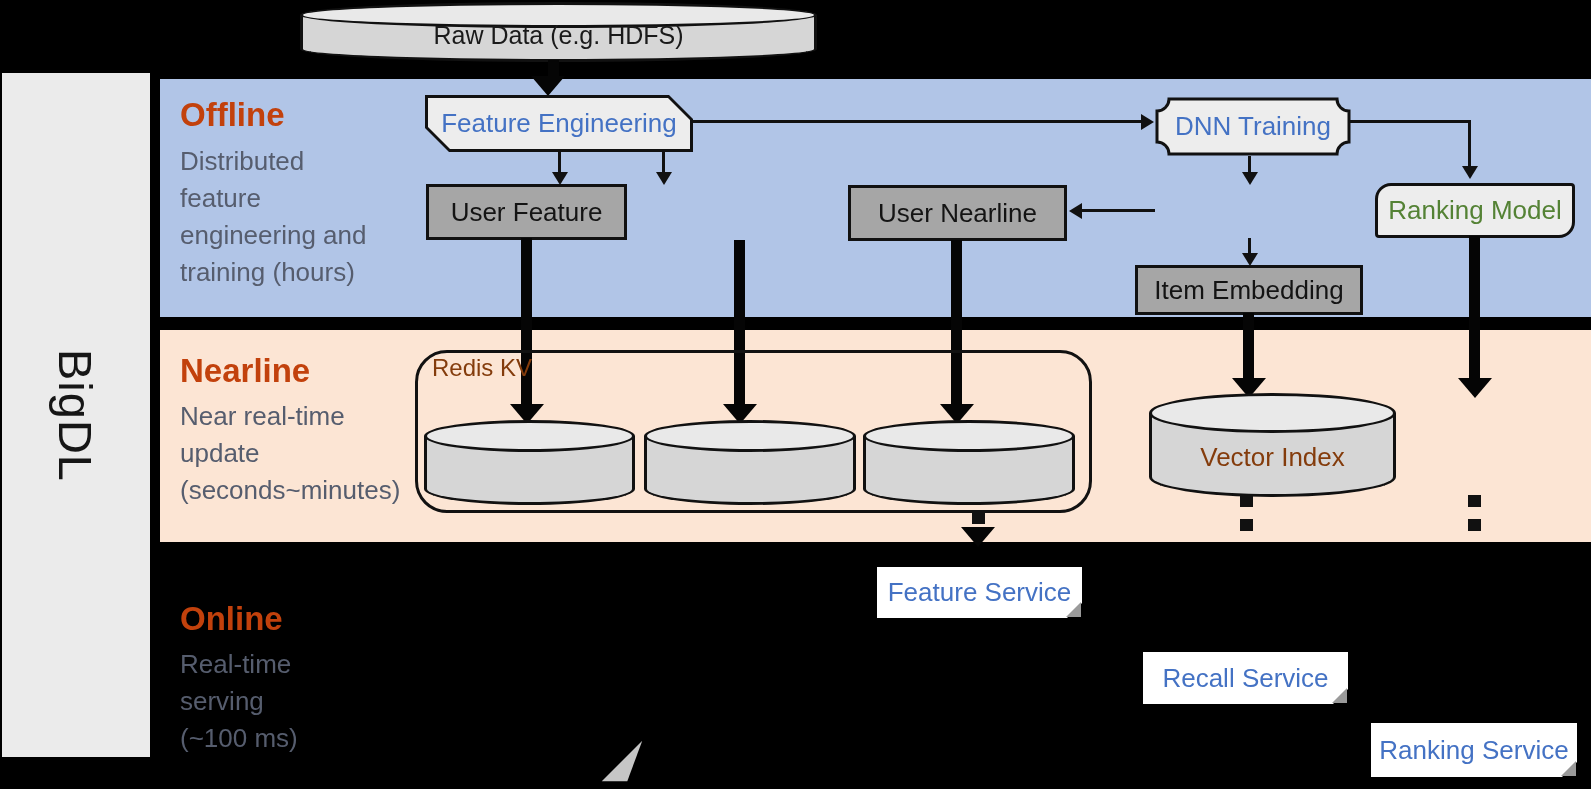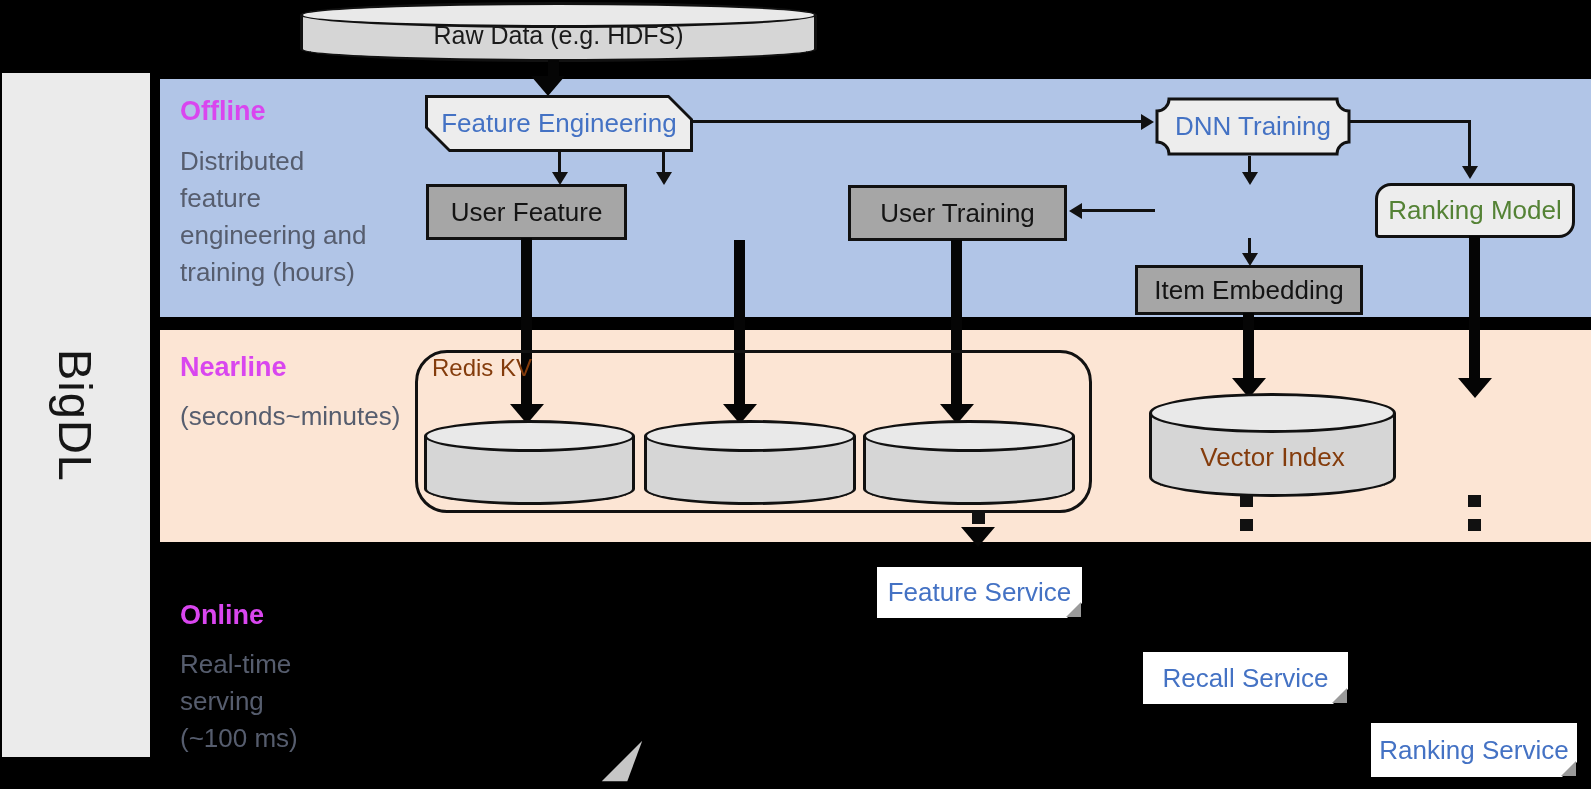--- a/index.html
+++ b/index.html
@@ -11,21 +11,21 @@
   .bigdl-bar { position:absolute; left:2px; top:73px; width:148px; height:684px; background:#ebebeb;
                display:flex; align-items:center; justify-content:center; }
   .bigdl-text { transform:rotate(90deg); font-size:47px; color:#161616; letter-spacing:1px; white-space:nowrap; }
 
   
   .band { position:absolute; left:160px; width:1431px; }
   .band.offline  { top:79px;  height:238px; background:#b1c5e7; }
   .band.nearline { top:330px; height:212px; background:#fce5d4; }
 
   
-  .sec-label { position:absolute; font-size:27px; font-weight:bold; color:#d946ef; }
+  .sec-label { position:absolute; font-size:33px; font-weight:bold; color:#c2410c; }
   .sec-desc  { position:absolute; font-size:26px; color:#565d6e; line-height:1.42; white-space:pre-line; }
   .sec-desc .it { }
 
   
   .node { position:absolute; display:flex; align-items:center; justify-content:center; text-align:center; }
   .dark-box  { background:#a6a6a6; border:3px solid #111; color:#141414; font-size:26px; }
   .round-box { background:#ededed; border:3px solid #111; border-radius:16px 4px 16px 4px; color:#548235; font-size:26px; }
 
   
   .snip-outer { position:absolute; background:#111;
@@ -95,21 +95,23 @@
   <div class="band offline"></div>
   <div class="band nearline"></div>
 
   <div class="sec-label" style="left:180px; top:96px;">Offline</div>
   <div class="sec-desc" style="left:180px; top:143px; width:215px;"><span>Distributed
 feature
 engineering and
 training </span><span class="it">(hours)</span></div>
 
   <div class="sec-label" style="left:180px; top:352px;">Nearline</div>
-  <div class="sec-desc" style="left:180px; top:398px; width:255px;"><span class="it">(seconds~minutes)</span></div>
+  <div class="sec-desc" style="left:180px; top:398px; width:255px;"><span>Near real-time
+update
+</span><span class="it">(seconds~minutes)</span></div>
 
   <div class="sec-label" style="left:180px; top:600px;">Online</div>
   <div class="sec-desc" style="left:180px; top:646px; width:170px;"><span>Real-time
 serving
 </span><span class="it">(~100 ms)</span></div>
 
   <div class="cyl" style="left:300px; top:2px; width:517px; height:60px; --ry:13px;">
     <div class="cyl-body"></div>
     <div class="cyl-top"></div>
     <div class="cyl-label dark" style="top:6px;">Raw Data (e.g. HDFS)</div>
@@ -145,21 +147,21 @@
   <div class="vline" style="left:1468px; top:120px; height:48px;"></div>
   <div class="head-down-sm" style="left:1462px; top:166px;"></div>
 
   <div class="hline" style="left:1082px; top:209px; width:73px;"></div>
   <div class="head-left" style="left:1069px; top:203px;"></div>
 
   <div class="vline" style="left:1248px; top:238px; height:17px;"></div>
   <div class="head-down-sm" style="left:1242px; top:253px;"></div>
 
   <div class="node dark-box" style="left:426px; top:184px; width:201px; height:56px;">User Feature</div>
-  <div class="node dark-box" style="left:848px; top:185px; width:219px; height:56px;">User Training</div>
+  <div class="node dark-box" style="left:848px; top:185px; width:219px; height:56px;">User Nearline</div>
   <div class="node round-box" style="left:1375px; top:183px; width:200px; height:55px;">Ranking Model</div>
   <div class="node dark-box" style="left:1135px; top:265px; width:228px; height:50px;">Item Embedding</div>
 
   <div class="thick" style="left:521px; top:238px; height:168px;"></div>
   <div class="head-down-lg" style="left:510px; top:404px;"></div>
 
   <div class="thick" style="left:734px; top:240px; height:166px;"></div>
   <div class="head-down-lg" style="left:723px; top:404px;"></div>
 
   <div class="thick" style="left:951px; top:240px; height:166px;"></div>

